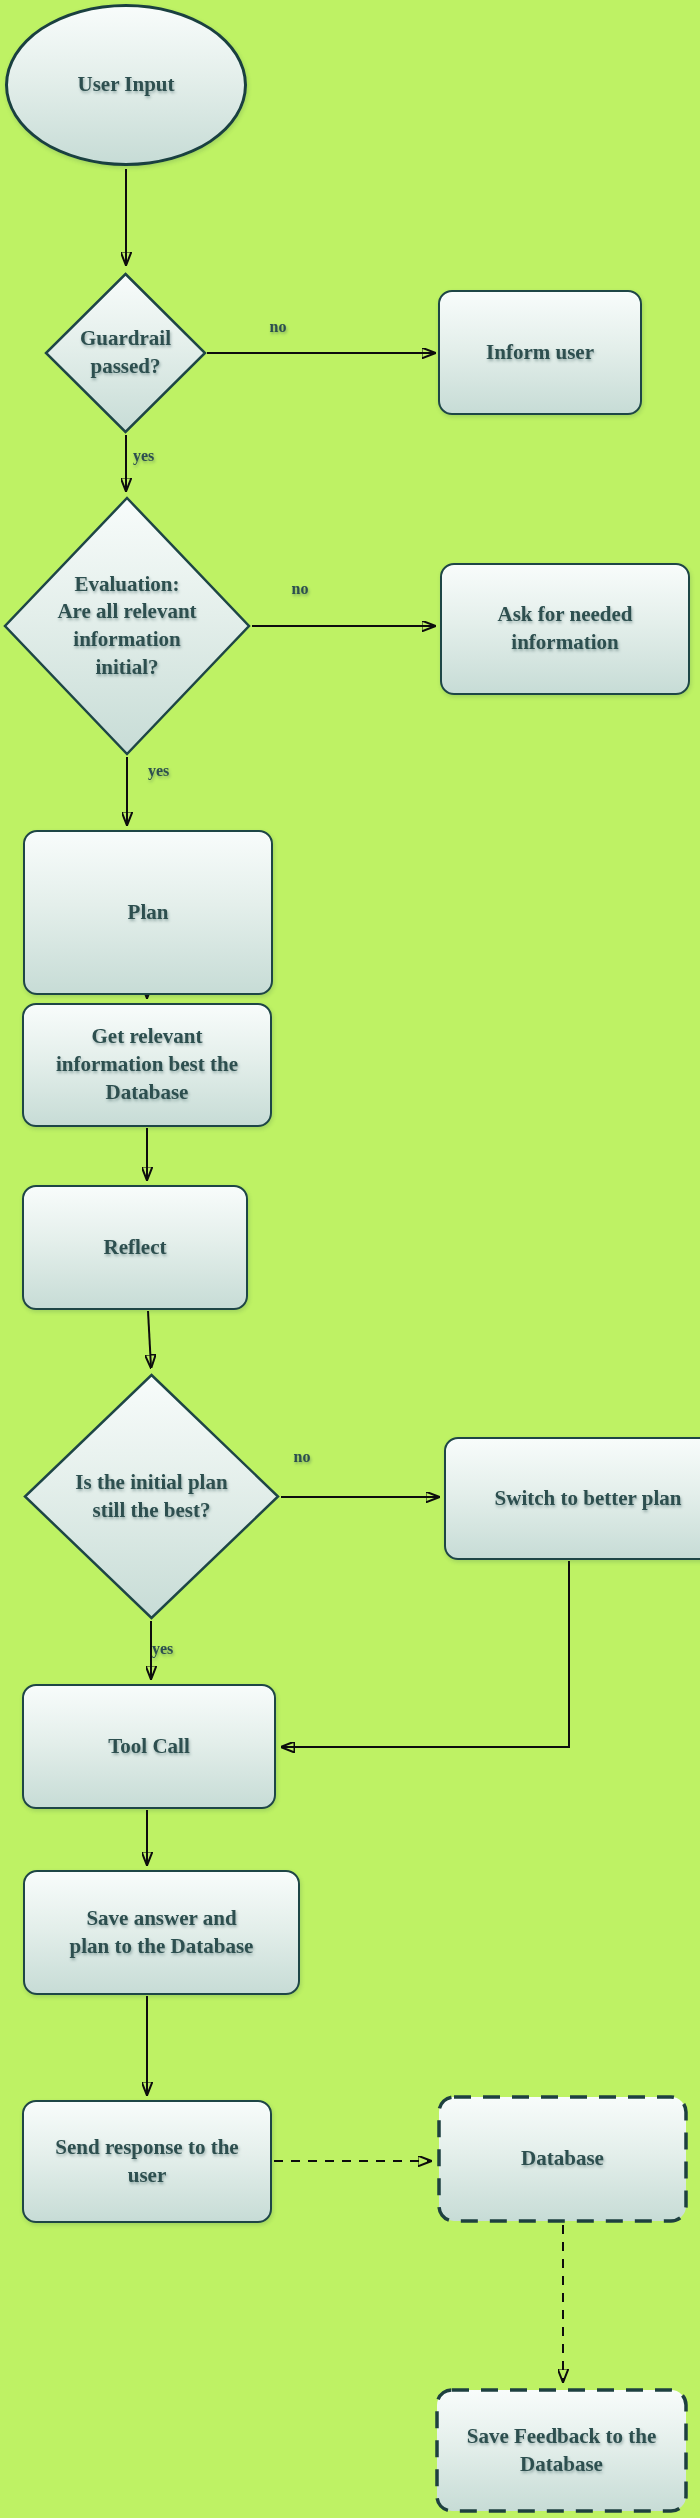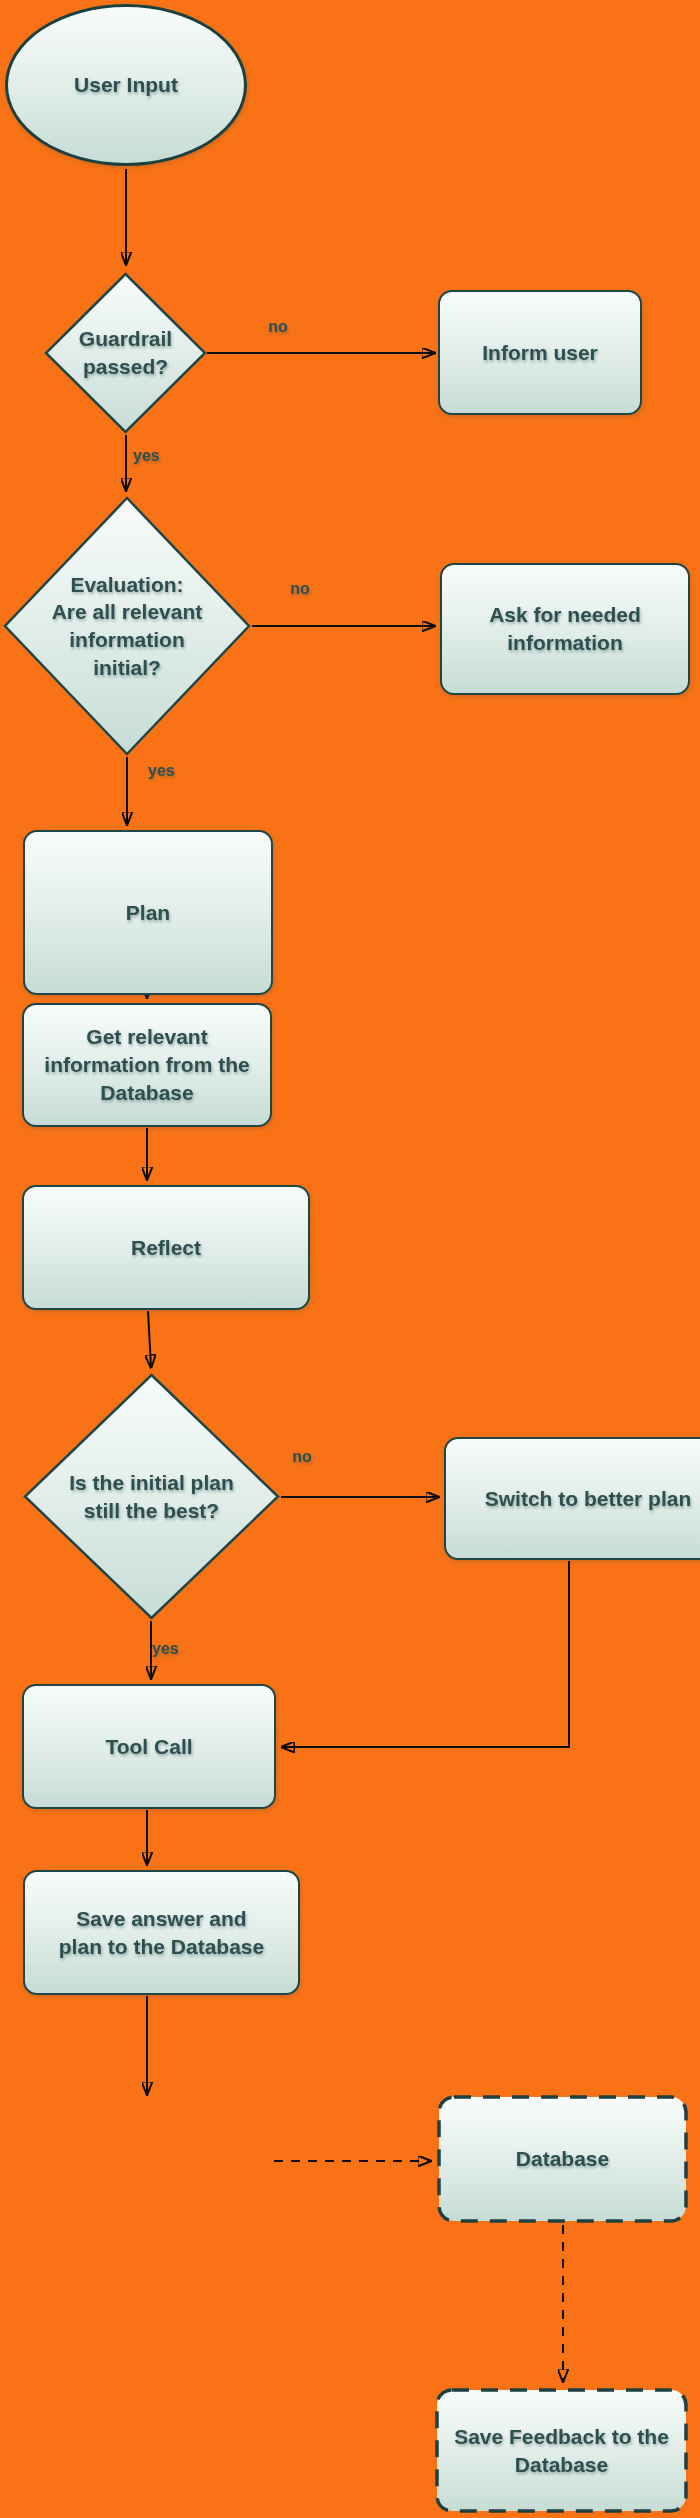--- a/index.html
+++ b/index.html
@@ -1,18 +1,18 @@
 <!DOCTYPE html>
 <html><head>
 <meta charset="utf-8">
 <style>
   html,body{margin:0;padding:0;background:#ffffff;}
   .canvas{
-    position:relative;width:700px;height:2518px;background:#f97316;overflow:hidden;
-    font-family:Liberation Sans, sans-serif;
+    position:relative;width:700px;height:2518px;background:#bef264;overflow:hidden;
+    font-family:Liberation Serif, serif;
   }
   .edges{position:absolute;left:0;top:0;width:700px;height:2518px;pointer-events:none;}
   .edges path{fill:none;stroke:#0d0d0d;stroke-width:2;}
   .edges path.dashed{stroke-dasharray:9 8;}
   .node{
     position:absolute;display:flex;flex-direction:column;align-items:center;justify-content:center;
     box-sizing:border-box;color:#2d4f4f;font-size:21px;font-weight:bold;line-height:1.32;
     text-align:center;text-shadow:1px 2px 3px rgba(45,79,79,0.40);
   }
   .box{
@@ -111,25 +111,25 @@
     <div class="nl">Ask for needed</div>
     <div class="nl">information</div>
   </div>
 
   <div class="node box" style="left:23px;top:830px;width:250px;height:165px">
     <div class="nl">Plan</div>
   </div>
 
   <div class="node box" style="left:22px;top:1003px;width:250px;height:124px">
     <div class="nl">Get relevant</div>
-    <div class="nl">information from the</div>
+    <div class="nl">information best the</div>
     <div class="nl">Database</div>
   </div>
 
-  <div class="node box" style="left:22px;top:1185px;width:288px;height:125px">
+  <div class="node box" style="left:22px;top:1185px;width:226px;height:125px">
     <div class="nl">Reflect</div>
   </div>
 
   <div class="node svgshape" style="left:23px;top:1373px;width:257px;height:247px">
     <svg viewBox="0 0 257 247" preserveAspectRatio="none">
       <defs>
           <linearGradient id="g3" x1="0" y1="0" x2="0" y2="1">
         <stop offset="0" stop-color="#f8fcfb"></stop>
             <stop offset="0.45" stop-color="#e4efeb"></stop>
             <stop offset="1" stop-color="#c7dcd6"></stop>
@@ -149,20 +149,24 @@
 
   <div class="node box" style="left:22px;top:1684px;width:254px;height:125px">
     <div class="nl">Tool Call</div>
   </div>
 
   <div class="node box" style="left:23px;top:1870px;width:277px;height:125px">
     <div class="nl">Save answer and</div>
     <div class="nl">plan to the Database</div>
   </div>
 
+  <div class="node box" style="left:22px;top:2100px;width:250px;height:123px">
+    <div class="nl">Send response to the</div>
+    <div class="nl">user</div>
+  </div>
 
   <div class="node svgshape" style="left:437px;top:2095px;width:251px;height:128px">
     <svg viewBox="0 0 251 128" preserveAspectRatio="none">
       <defs>
           <linearGradient id="g4" x1="0" y1="0" x2="0" y2="1">
         <stop offset="0" stop-color="#f8fcfb"></stop>
             <stop offset="0.45" stop-color="#e4efeb"></stop>
             <stop offset="1" stop-color="#c7dcd6"></stop>
       </linearGradient>
         </defs>

